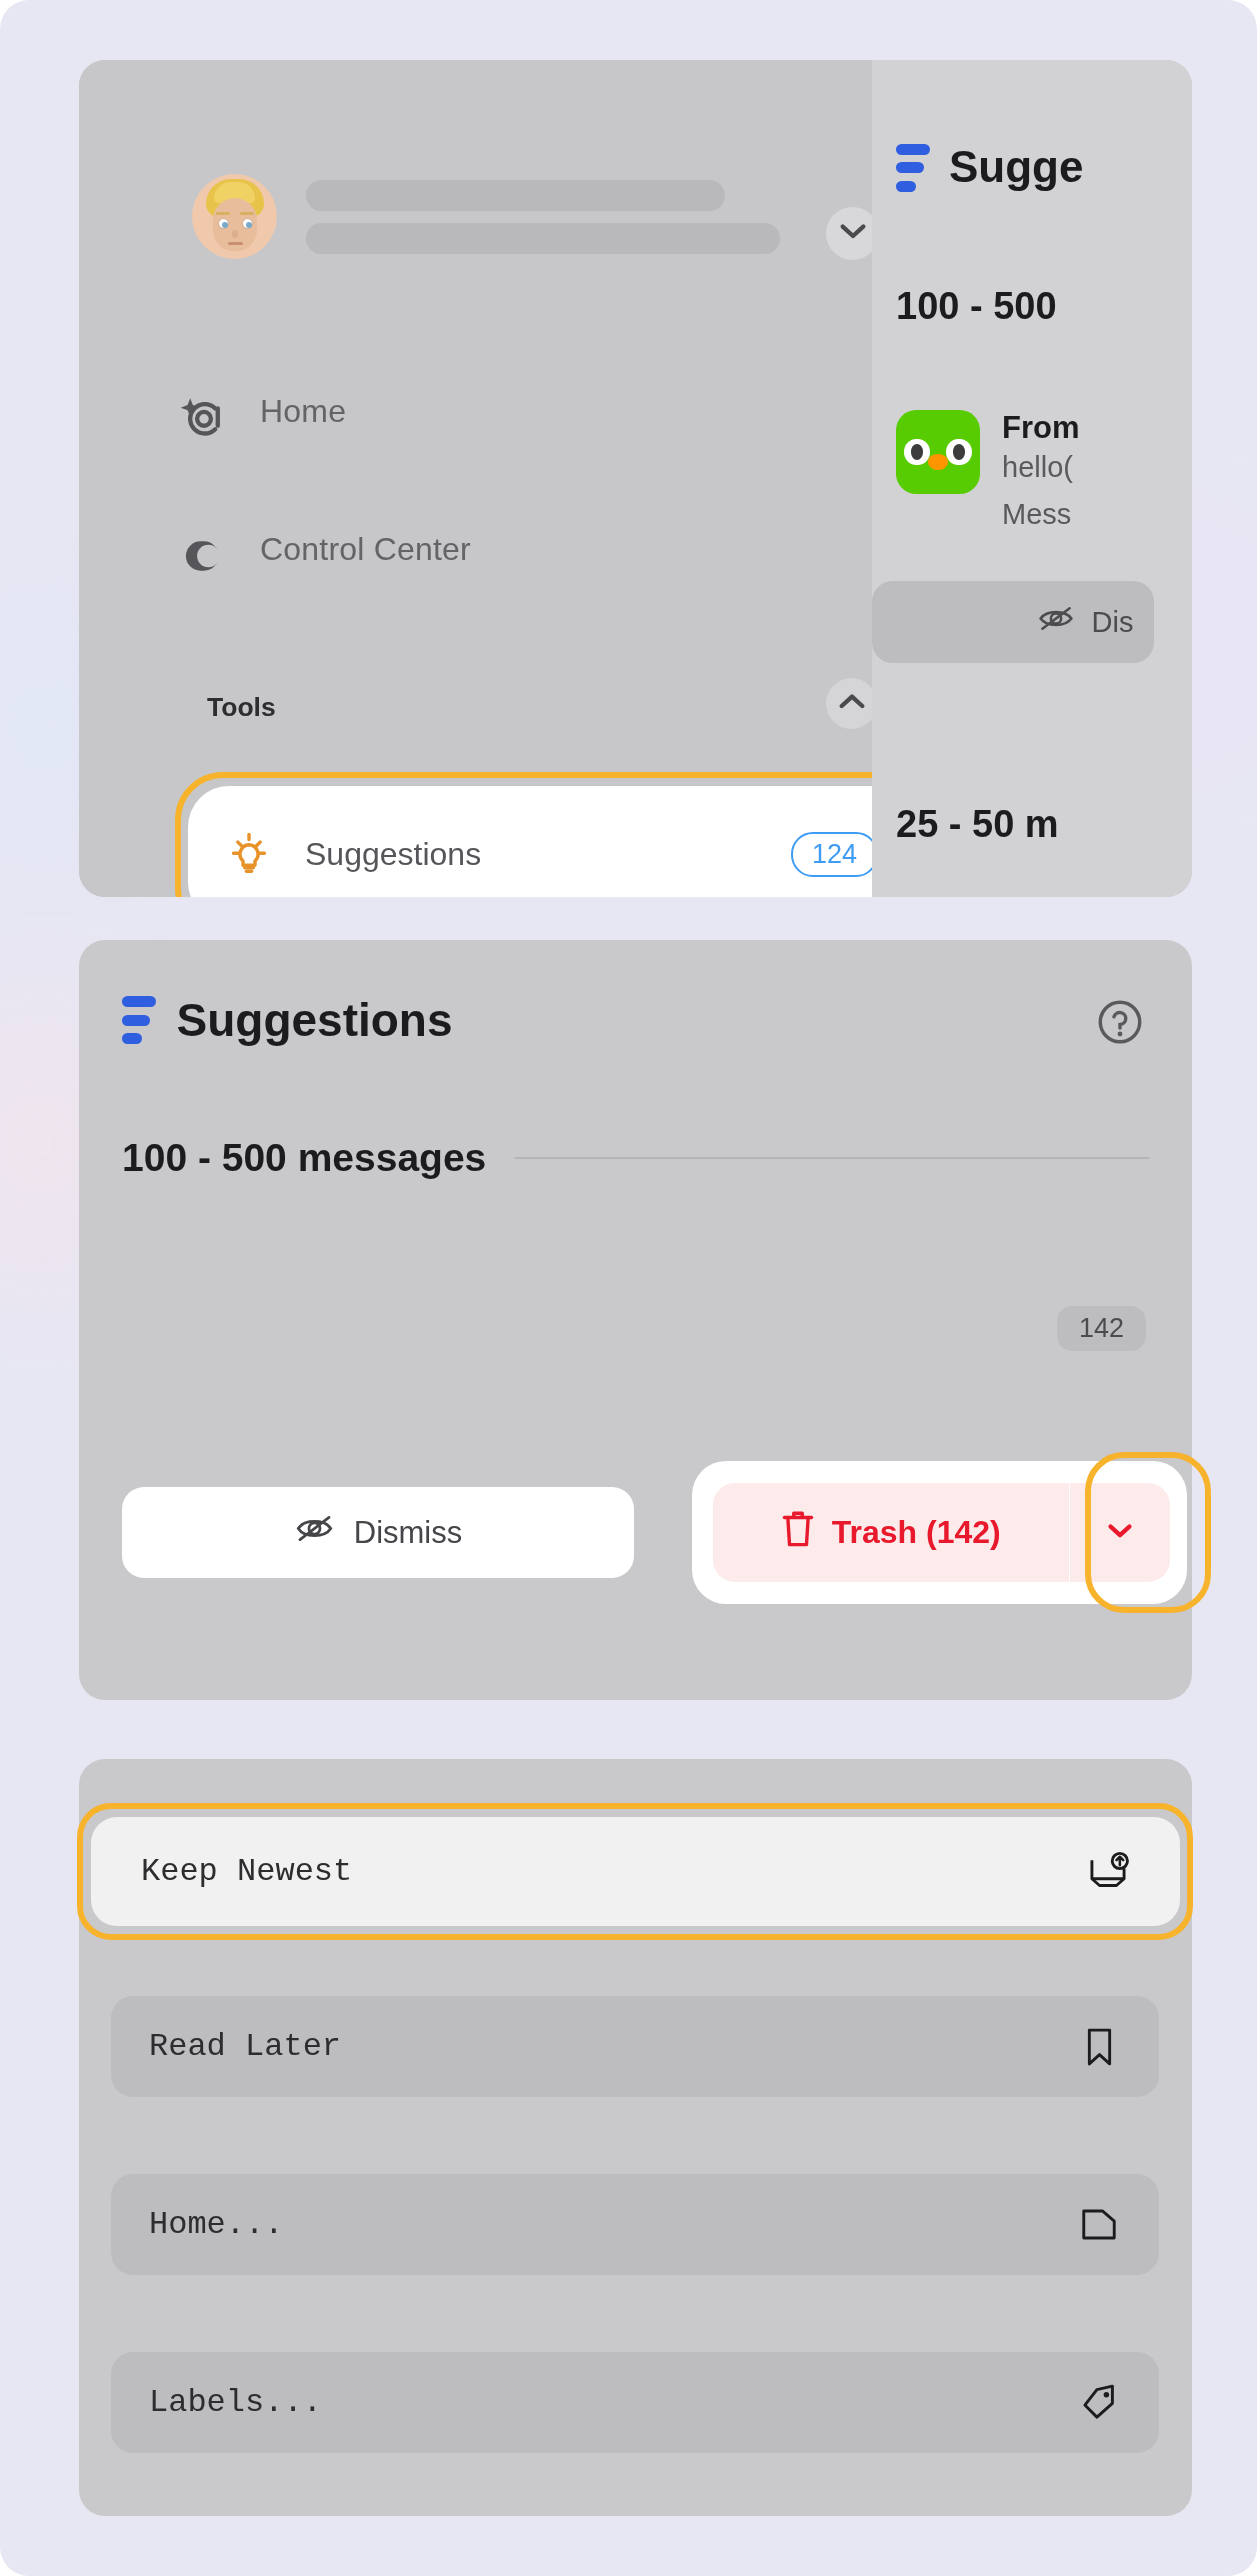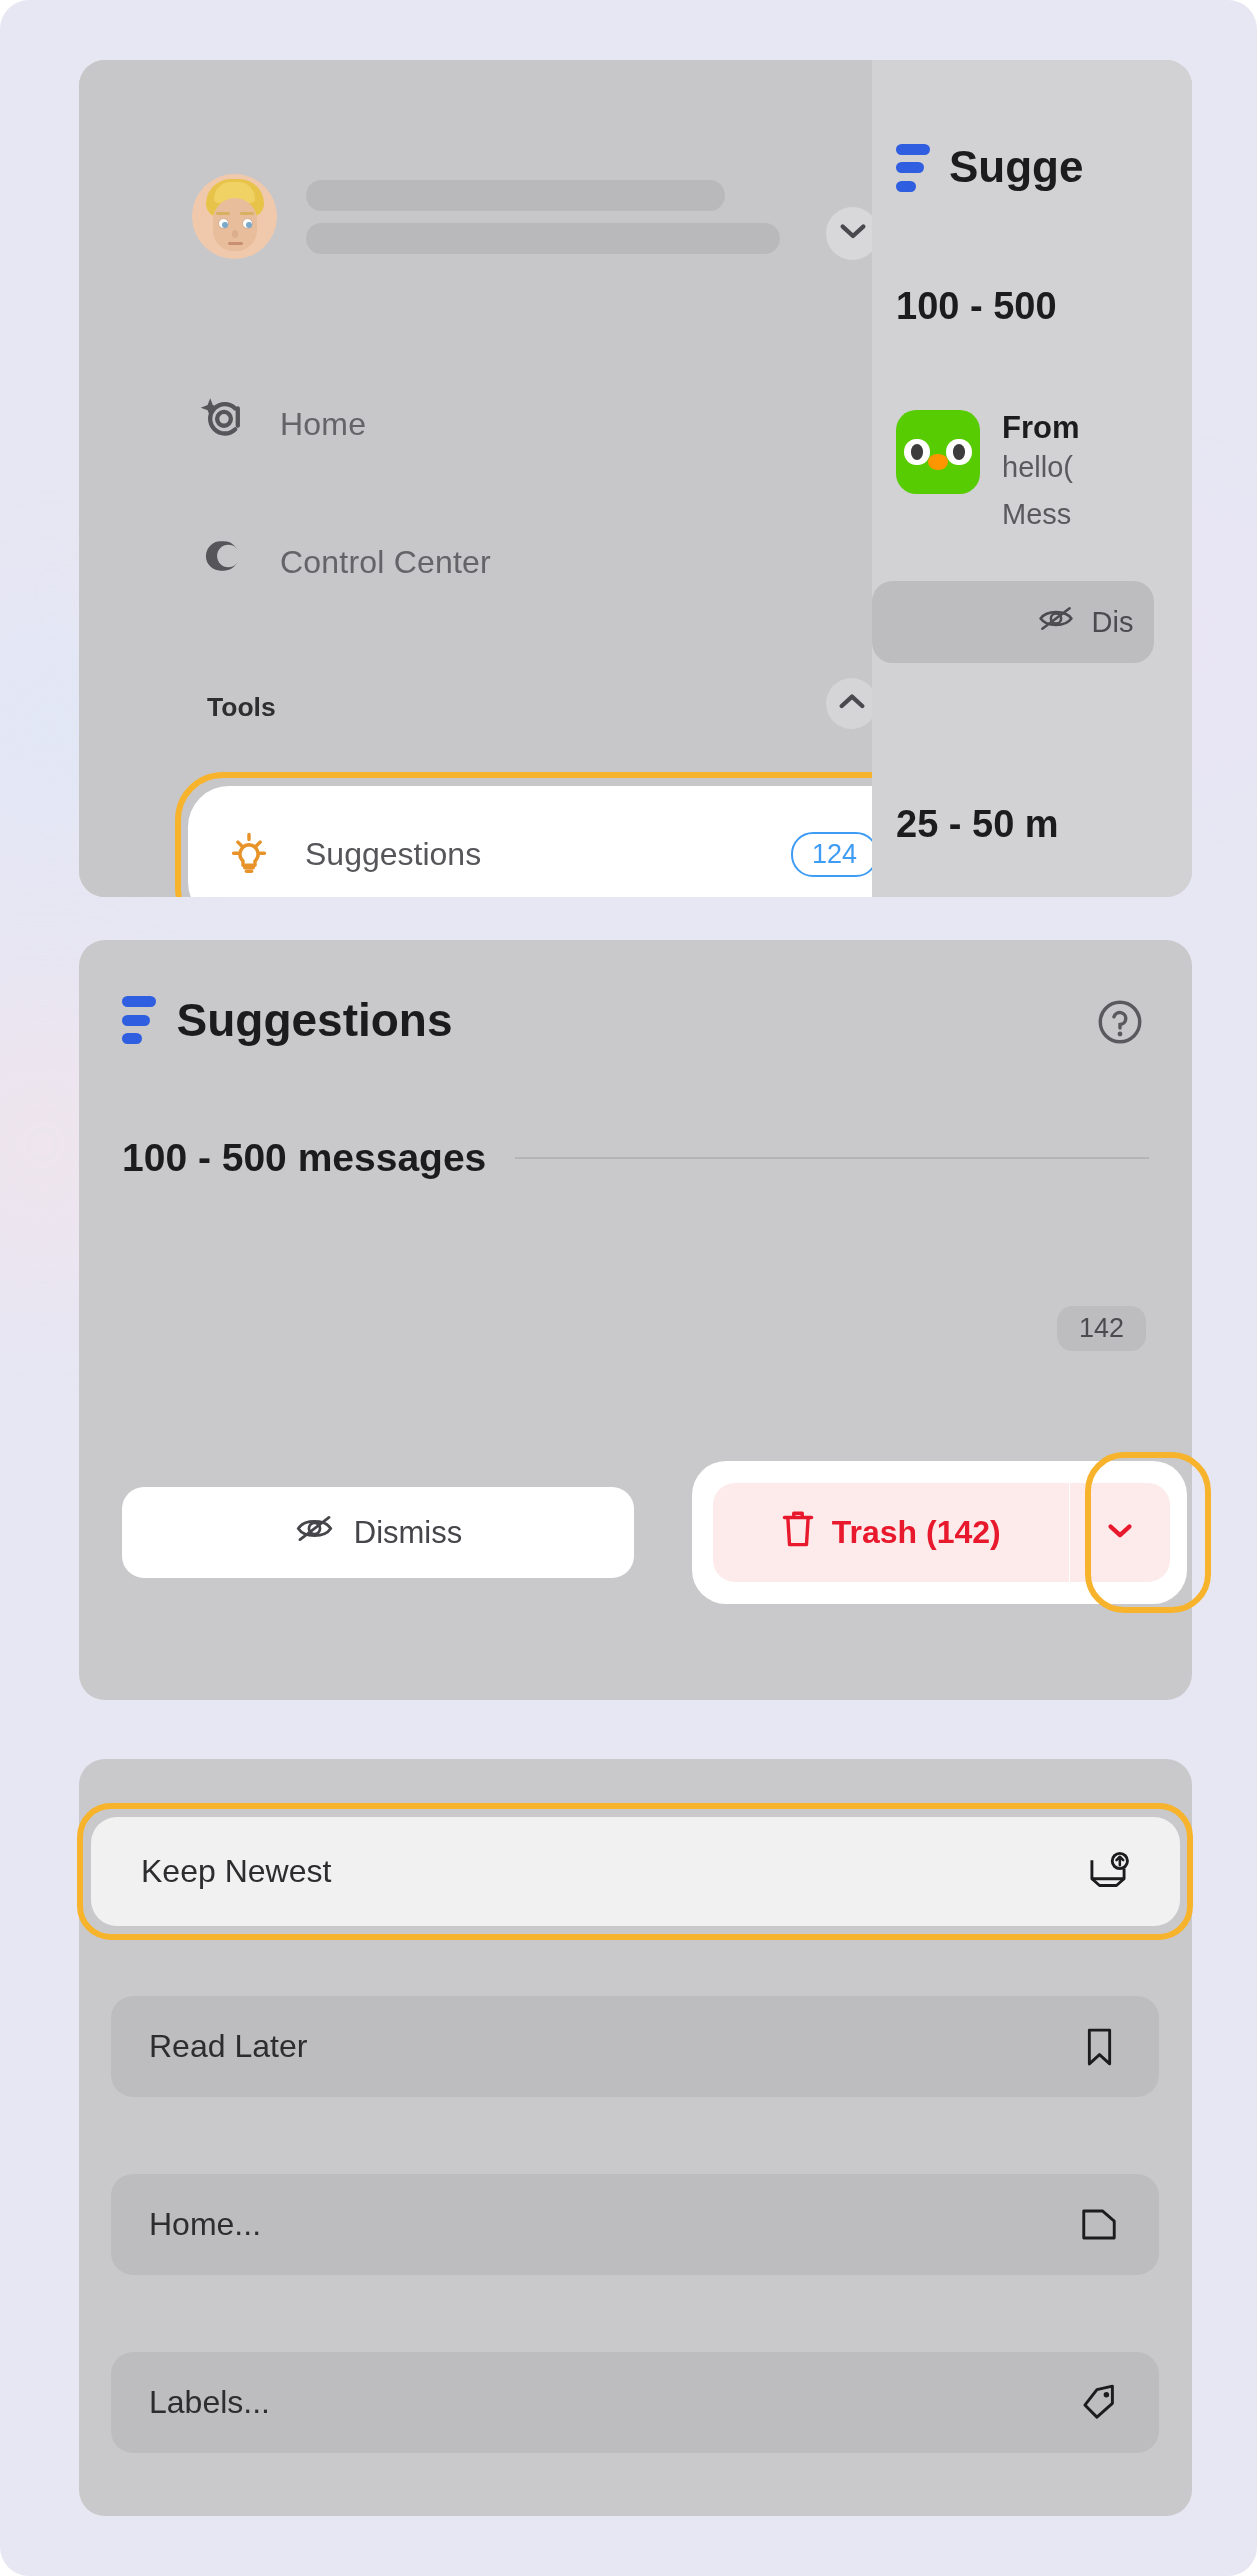--- a/index.html
+++ b/index.html
@@ -59,21 +59,21 @@
   .ph-bar.b1 { width: 419px; }
   .ph-bar.b2 { width: 474px; }
 
   .round-btn {
     position: absolute; width: 53px; height: 53px; border-radius: 50%;
     background: #d8d8da; display: flex; align-items: center; justify-content: center;
     border: none; cursor: pointer;
   }
   #acct-chevron { left: 747px; top: 147px; }
 
-  .nav-item { position: absolute; left: 120px; display: flex; align-items: flex-end; gap: 31px; }
+  .nav-item { position: absolute; left: 100px; display: flex; align-items: flex-start; gap: 31px; }
   .nav-label { font-size: 32px; color: #646468; letter-spacing: 0.2px; }
   #nav-home { top: 333px; }
   #nav-control { top: 471px; }
   .nav-ico { width: 50px; height: 50px; flex: none; display:flex; align-items:center; justify-content:center; }
 
   .section-head { position: absolute; left: 128px; top: 632px; font-size: 26.5px; font-weight: bold; color: #2e2e30; }
   #tools-collapse { left: 747px; top: 618px; width: 51px; height: 51px; background: #d5d5d7; }
 
   .hl-ring { position: absolute; border: 6.8px solid #f7b32c; border-radius: 853px; }
 
@@ -162,21 +162,21 @@
     font-size: 32px; font-weight: bold; color: #e8192c; cursor: pointer; font-family: inherit;
   }
   #trash-more {
     width: 101px; height: 100%; background: #fdeaea; border: none; border-radius: 0 22px 22px 0;
     display: flex; align-items: center; justify-content: center; cursor: pointer;
     border-left: 1.7px solid #ffffff;
   }
   #trash-more-ring { left: 1006px; top: 512px; width: 126px; height: 161px; border-radius: 39px; }
 
   
-  #panel-menu { left: 79px; top: 1759px; width: 1113px; height: 757px; }
+  #panel-menu { left: 79px; top: 1759px; width: 1113px; height: 757px; font-family: Liberation Mono, monospace; }
   .menu-item {
     position: absolute; left: 32px; width: 1048px; height: 101px;
     background: #bdbdbf; border-radius: 22px;
     display: flex; align-items: center; justify-content: space-between;
     padding: 0 38px; cursor: pointer; border: none; font-family: inherit;
   }
   .menu-item .mi-label { font-size: 32px; color: #2d2d30; }
   .menu-item .mi-icon { width: 44px; height: 44px; display:flex; align-items:center; justify-content:center; }
   #mi-keep-newest {
     left: 12px; top: 58px; width: 1089px; height: 109px;

